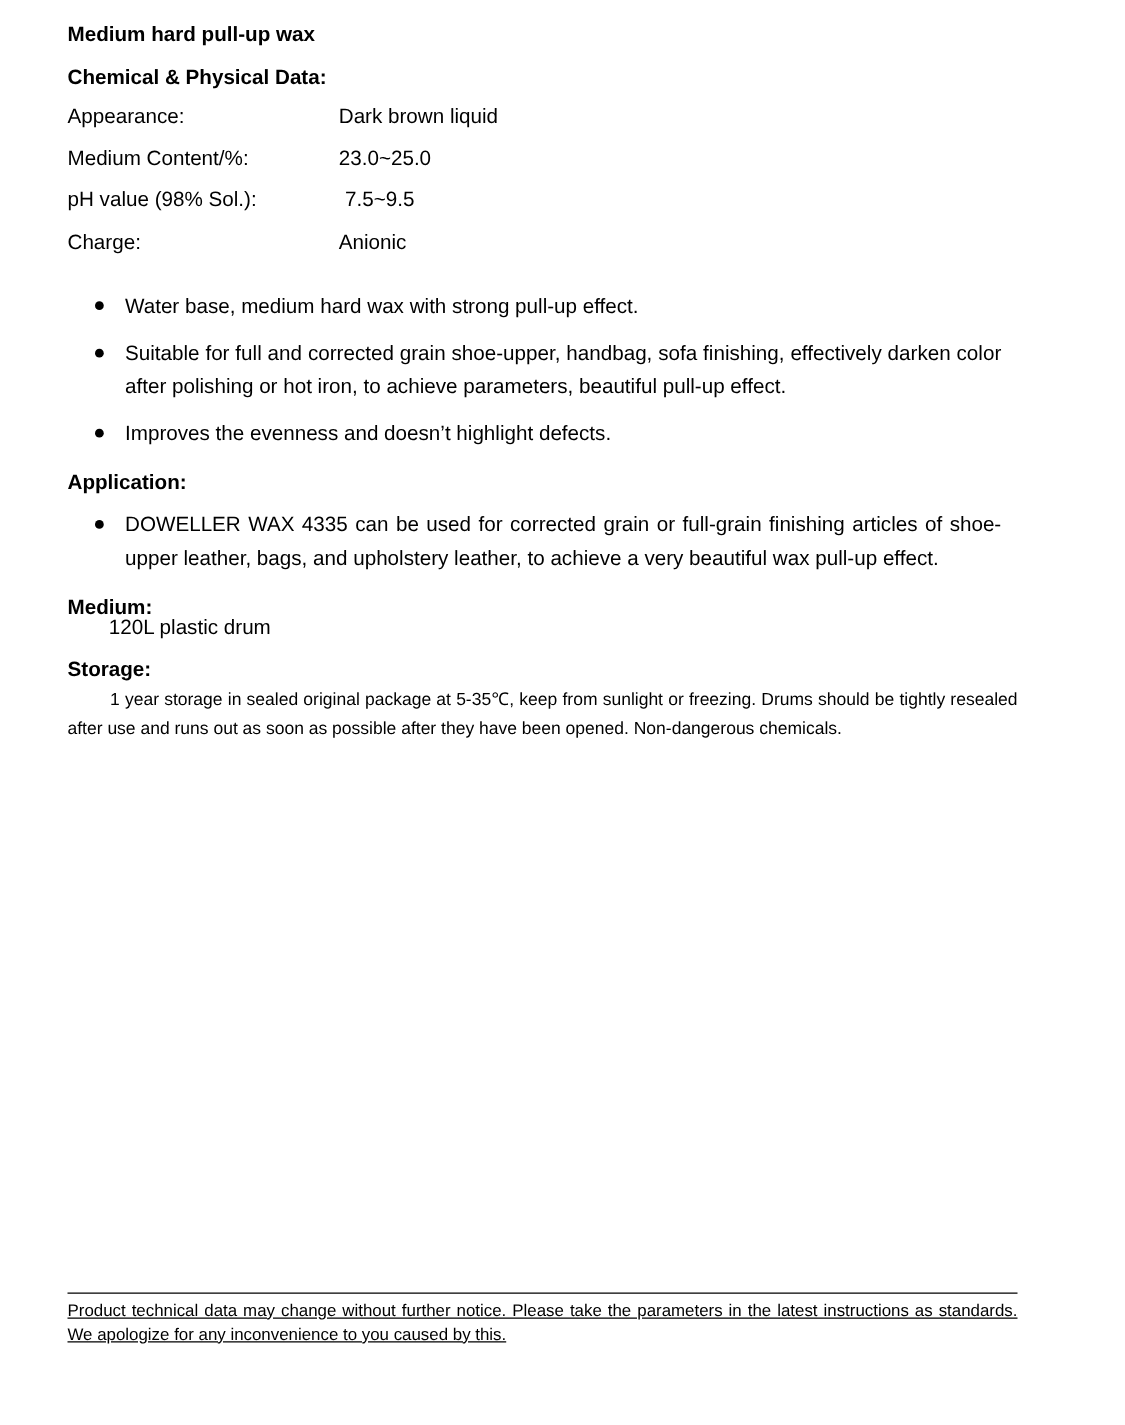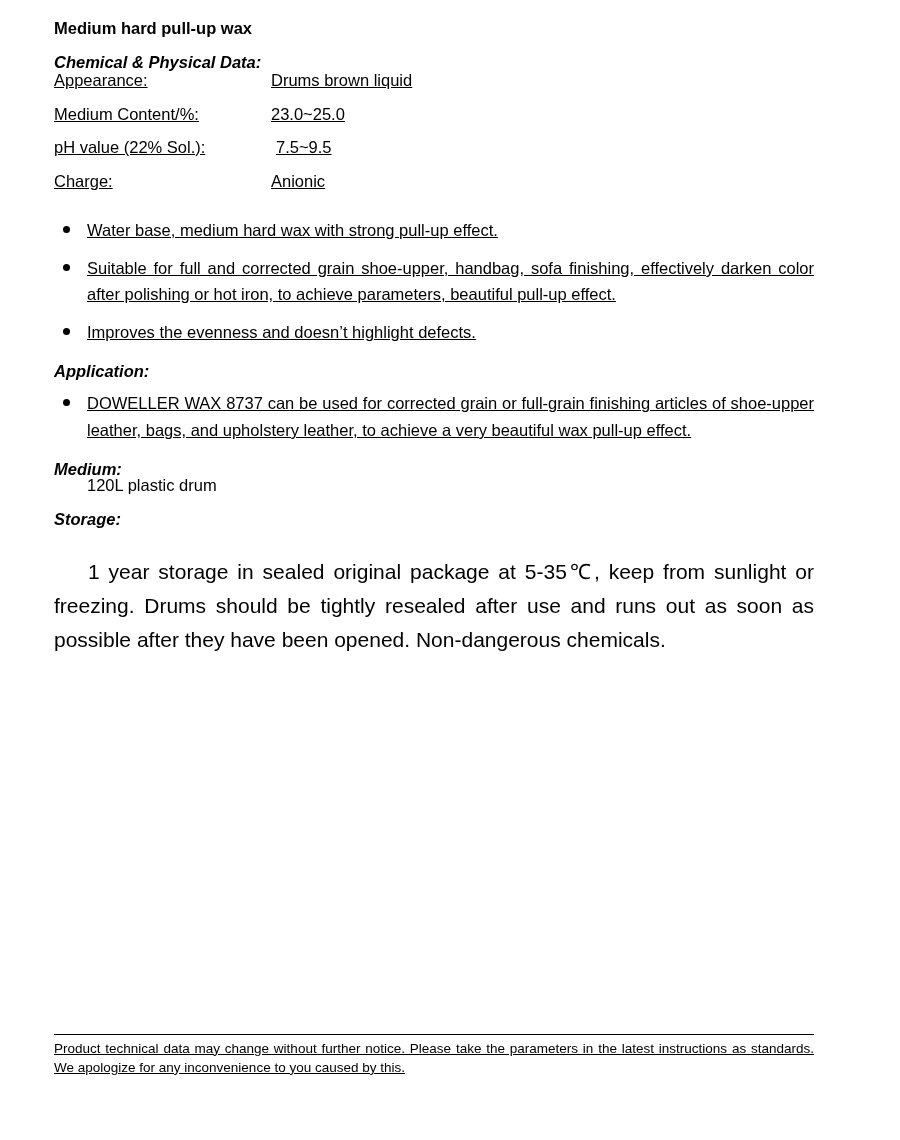--- a/index.html
+++ b/index.html
@@ -27,45 +27,42 @@
     font-weight: bold;
     line-height: 1.0;
     margin: 0 0 0 0;
     padding-top: 4px;
   }
   .section-head {
     font-size: 16.5px;
     font-weight: bold;
     margin-top: 17px;
     line-height: 1.0;
-    font-style: italic;
   }
   .spec-table {
-    margin-top: 2px;
+    margin-top: 15px;
     border-collapse: collapse;
     width: 100%;
-    text-decoration: underline;
   }
   .spec-table td {
     font-size: 16.5px;
     padding: 0 0 17px 0;
     vertical-align: top;
     line-height: 1.0;
   }
   .spec-label {
     width: 217px;
   }
   .spec-value-indent {
     padding-left: 5px !important;
   }
   ul.bullets {
     list-style: none;
-    margin: 0;
+    margin: 13px;
     padding: 0;
-    text-decoration: underline;
   }
   ul.bullets li {
     position: relative;
     padding-left: 33px;
     font-size: 16.5px;
     line-height: 1.62;
     margin-top: 11px;
     text-align: justify;
     text-justify: inter-word;
   }
@@ -79,23 +76,23 @@
     background: #000;
     border-radius: 50%;
   }
   .plain-indent {
     font-size: 16.5px;
     margin-top: 0;
     padding-left: 33px;
     line-height: 1.0;
   }
   .para {
-    font-size: 21px;
+    font-size: 14px;
     line-height: 1.62;
-    margin-top: 28px;
+    margin-top: 4px;
     text-align: justify;
     text-justify: inter-word;
   }
   .para .first-indent {
     display: inline-block;
     width: 34px;
   }
   .footer {
     position: absolute;
     left: 54px;
@@ -121,48 +118,48 @@
 <div class="page">
 
   <div class="doc-title">Medium hard pull-up wax</div>
 
   <div class="section-head">Chemical &amp; Physical Data:</div>
 
   <table class="spec-table">
     <tbody>
       <tr>
         <td class="spec-label">Appearance:</td>
-        <td class="spec-value">Drums brown liquid</td>
+        <td class="spec-value">Dark brown liquid</td>
       </tr>
       <tr>
         <td class="spec-label">Medium Content/%:</td>
         <td class="spec-value">23.0~25.0</td>
       </tr>
       <tr>
-        <td class="spec-label">pH value (22% Sol.):</td>
+        <td class="spec-label">pH value (98% Sol.):</td>
         <td class="spec-value spec-value-indent">7.5~9.5</td>
       </tr>
       <tr>
         <td class="spec-label">Charge:</td>
         <td class="spec-value">Anionic</td>
       </tr>
     </tbody>
   </table>
 
 
   <ul class="bullets">
     <li>Water base, medium hard wax with strong pull-up effect.</li>
     <li>Suitable for full and corrected grain shoe-upper, handbag, sofa finishing, effectively darken color after polishing or hot iron, to achieve parameters, beautiful pull-up effect.</li>
     <li>Improves the evenness and doesn’t highlight defects.</li>
   </ul>
 
   <div class="section-head">Application:</div>
 
   <ul class="bullets">
-    <li>DOWELLER WAX 8737 can be used for corrected grain or full-grain finishing articles of shoe-upper leather, bags, and upholstery leather, to achieve a very beautiful wax pull-up effect.</li>
+    <li>DOWELLER WAX 4335 can be used for corrected grain or full-grain finishing articles of shoe-upper leather, bags, and upholstery leather, to achieve a very beautiful wax pull-up effect.</li>
   </ul>
 
   <div class="section-head">Medium:</div>
 
   <div class="plain-indent">120L plastic drum</div>
 
   <div class="section-head">Storage:</div>
 
   <div class="para"><span class="first-indent"></span><span>1 year storage in sealed original package at 5-35℃, keep from sunlight or freezing. Drums should be tightly resealed after use and runs out as soon as possible after they have been opened. Non-dangerous chemicals.</span></div>
 

